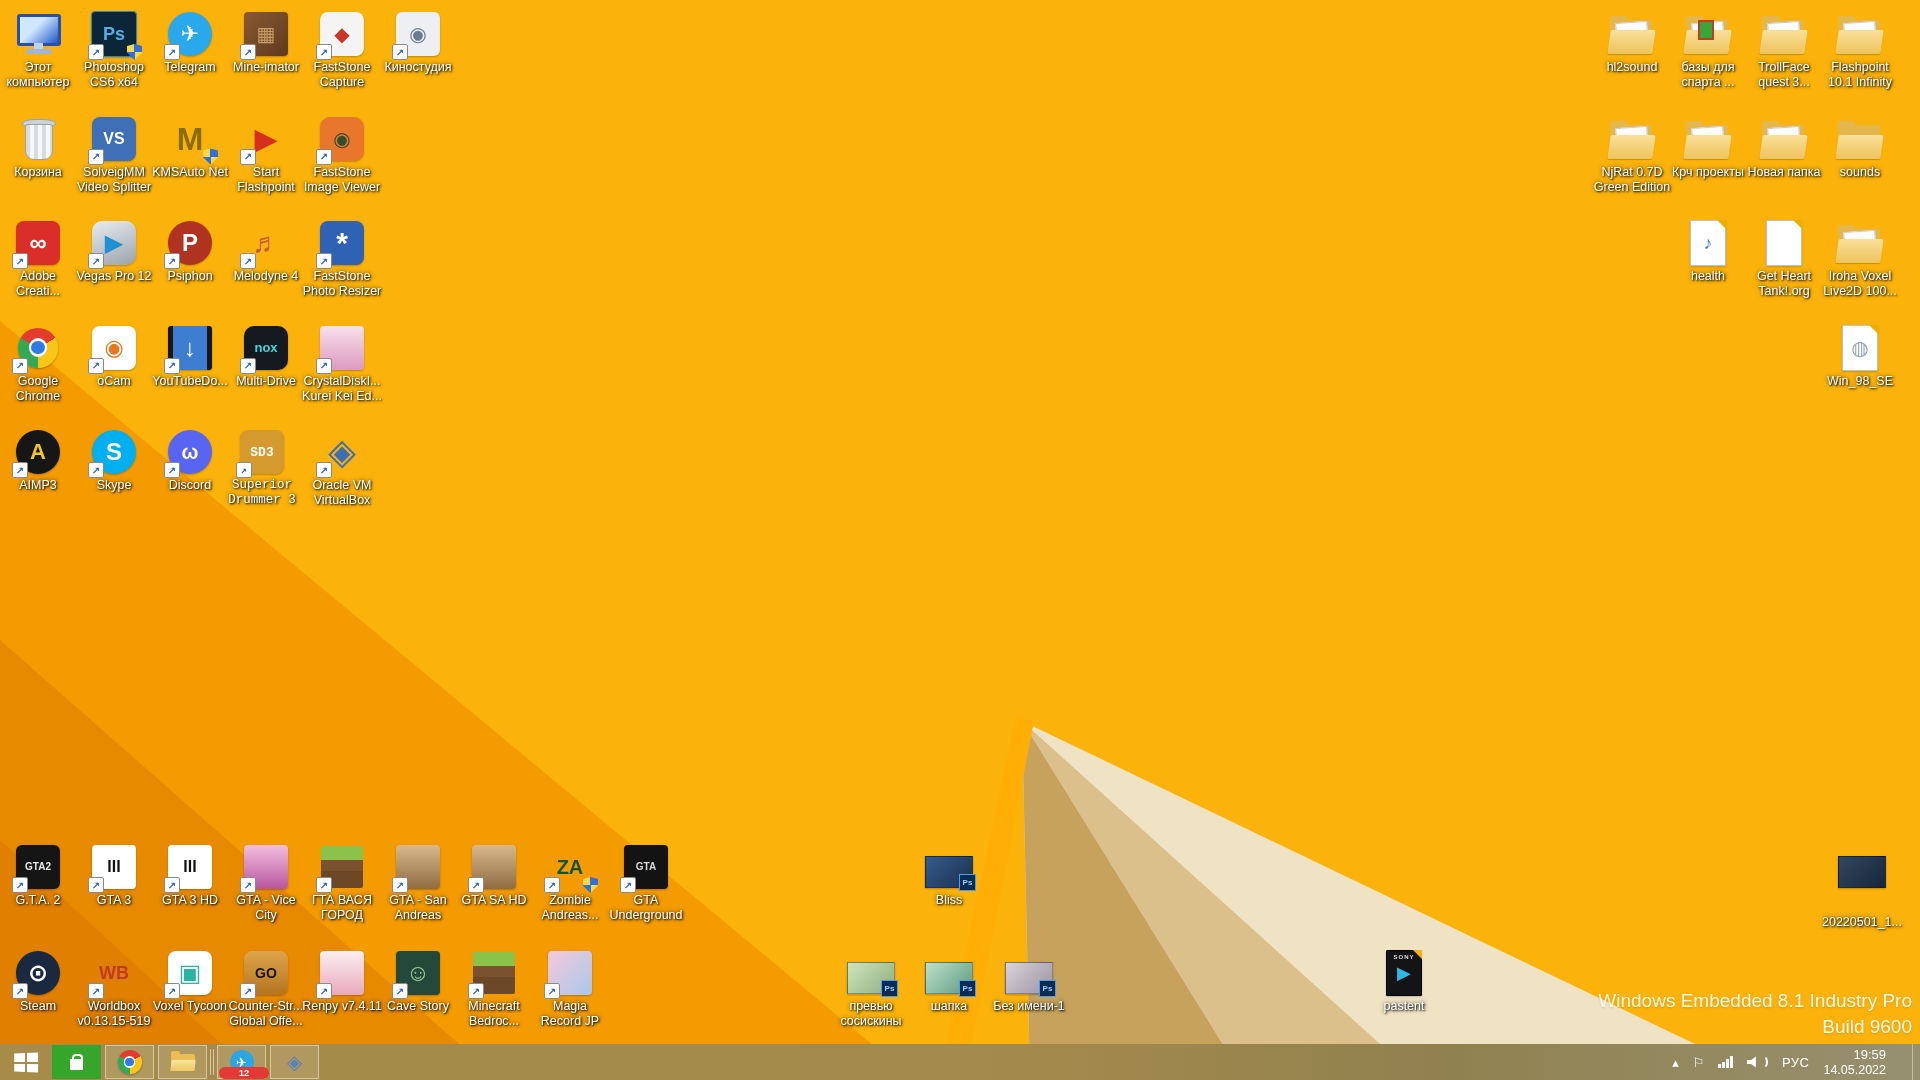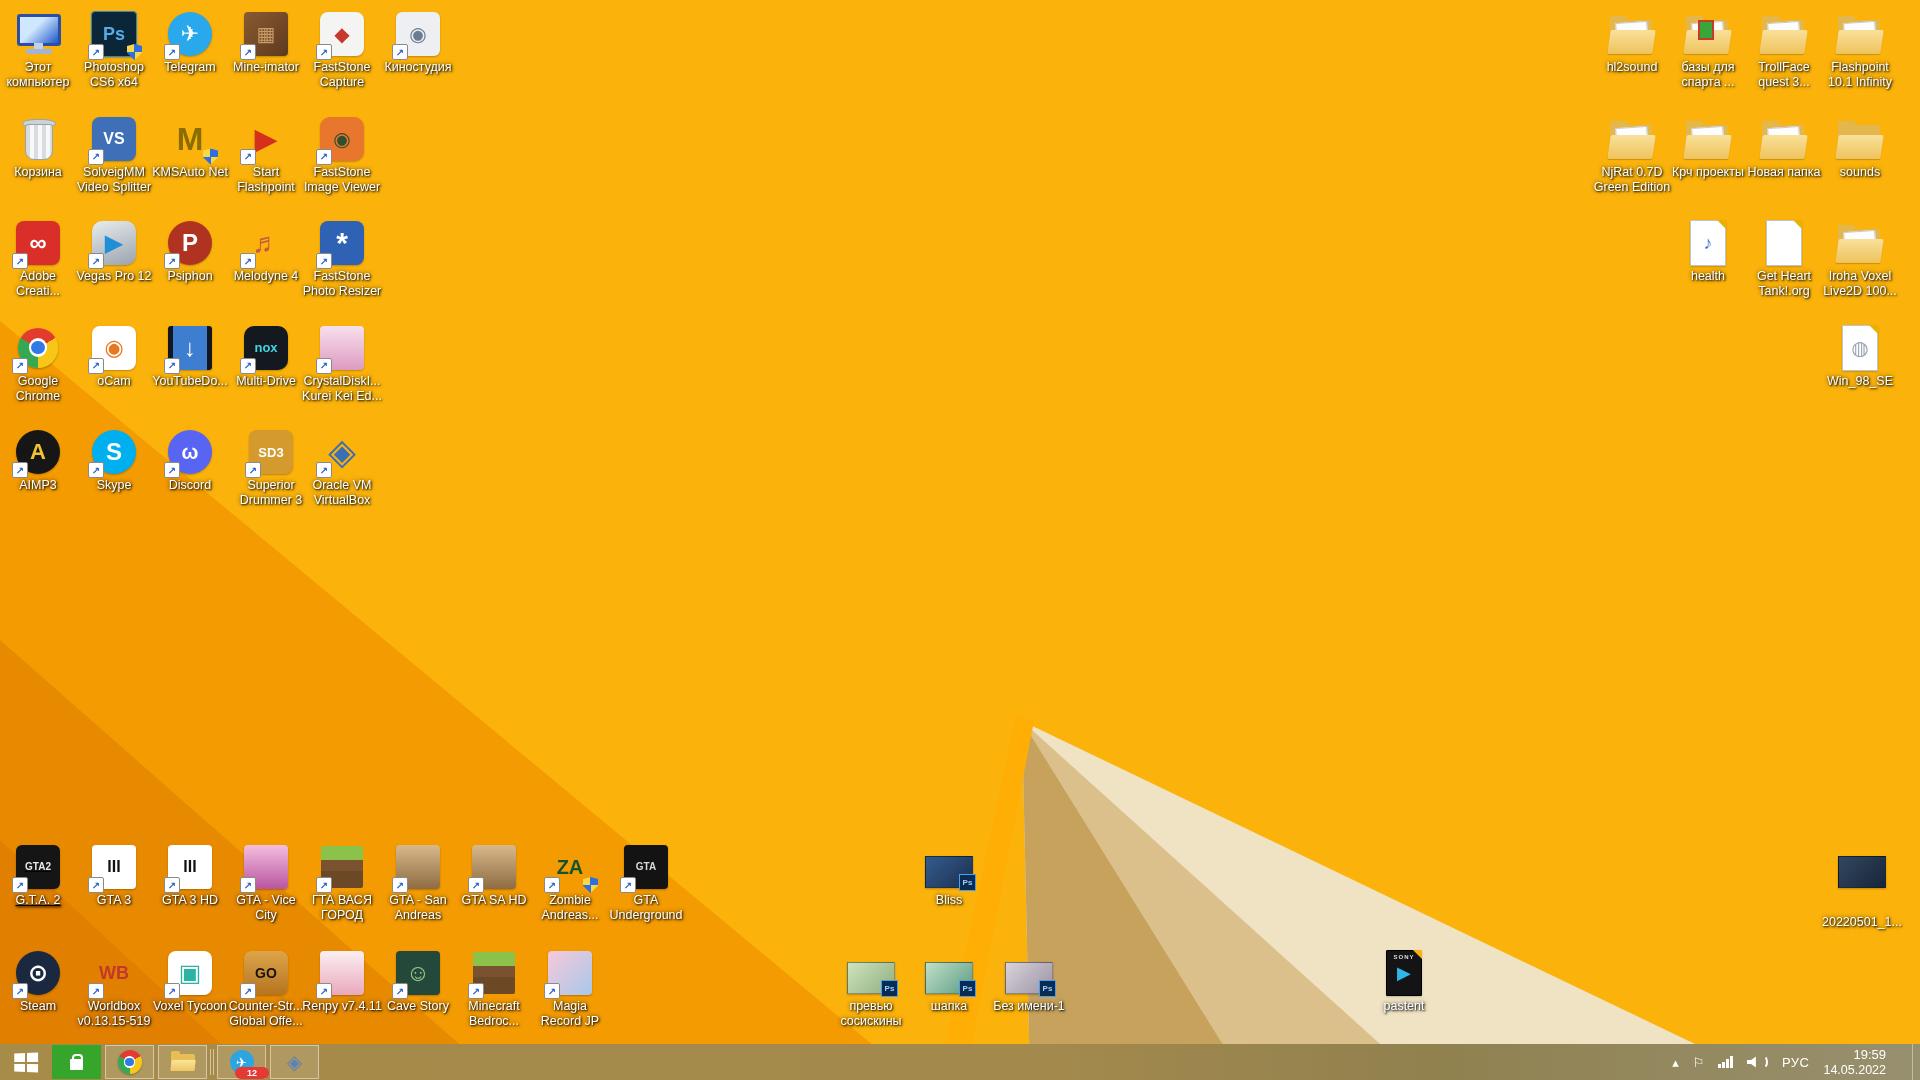--- a/index.html
+++ b/index.html
@@ -89,21 +89,21 @@
   .tb-store{background:#35A62B;border-color:#35A62B;}
   .bag{width:13px;height:11px;background:#fff;border-radius:1px;position:relative;margin-top:4px;}
   .bag::before{content:"";position:absolute;top:-5px;left:2px;width:7px;height:5px;border:2px solid #fff;border-bottom:none;border-radius:4px 4px 0 0;}
   .chrome.sm{width:24px;height:24px;}
   .tb-folder{width:24px;height:17px;position:relative;}
   .tb-folder .fb{position:absolute;inset:0;background:#E8BE55;border-radius:2px;}
   .tb-folder .fb::before{content:"";position:absolute;top:-3px;left:0;width:9px;height:4px;background:#E8BE55;border-radius:2px 2px 0 0;}
   .tb-folder .ff{position:absolute;left:0;bottom:0;width:24px;height:11px;background:linear-gradient(180deg,#FBE49C,#EDC763);transform:skewX(-8deg);border-radius:1px;}
   .tb-tg{width:24px;height:24px;border-radius:50%;background:#2CA5E0;color:#fff;display:flex;align-items:center;justify-content:center;font-size:13px;}
   .tb-badge{position:absolute;right:-4px;bottom:-1px;background:#E53935;color:#fff;font-size:9px;font-weight:bold;
-    border-radius:7px;padding:1px 12px;line-height:10px;}
+    border-radius:7px;padding:1px 20px;line-height:10px;}
   .tb-vbox{font-size:20px;color:#5A82B8;font-weight:bold;line-height:1;}
   .tb-sep{width:1px;height:26px;background:rgba(255,255,255,.5);margin:0 1px;}
   #tray{margin-left:auto;display:flex;align-items:center;gap:14px;color:#fff;}
   .tray-ico{font-size:13px;line-height:1;color:#fff;}
   .bars{display:flex;align-items:flex-end;gap:1.5px;height:12px;}
   .bars span{width:2.5px;background:#fff;display:block;}
   .vol{display:flex;align-items:center;}
   .vol-body{width:12px;height:12px;background:#fff;clip-path:polygon(0 33%,35% 33%,75% 4%,75% 96%,35% 67%,0 67%);}
   .vol-wave{width:6px;height:10px;border:2px solid transparent;border-right-color:#fff;border-radius:50%;margin-left:-1px;}
   .lang{font-size:13px;letter-spacing:.5px;}
@@ -341,21 +341,21 @@
       </div>
       <div class="icon" style="left: 152px; top: 428px;">
         <div class="art">
           <div class="tile circ" style="background: rgb(88, 101, 242);">
             <span class="glyph" style="color: rgb(255, 255, 255); font-size: 20px;">ω</span>
           </div>
           <span class="ovl-arrow">↗</span>
         </div>
         <div class="label">Discord</div>
       </div>
-      <div class="icon" style="left: 233px; top: 428px;">
+      <div class="icon" style="left: 224px; top: 428px; font-family: Liberation Mono, monospace;">
         <div class="art">
           <div class="tile" style="background: rgb(212, 154, 46); border-radius: 8px;">
             <span class="glyph" style="color: rgb(255, 255, 255); font-size: 13px;">SD3</span>
           </div>
           <span class="ovl-arrow">↗</span>
         </div>
         <div class="label">Superior
 Drummer 3</div>
       </div>
       <div class="icon" style="left: 304px; top: 428px;">
@@ -479,21 +479,21 @@
 Live2D 100...</div>
       </div>
       <div class="icon" style="left: 1822px; top: 323.5px;">
         <div class="art">
           <div class="page">
             <span class="glyph" style="color: rgb(154, 166, 180); font-size: 20px;">◍</span>
           </div>
         </div>
         <div class="label">Win_98_SE</div>
       </div>
-      <div class="icon" style="left: 0px; top: 843px; text-decoration: underline;">
+      <div class="icon" style="left: 0px; top: 843px;">
         <div class="art">
           <div class="tile" style="background: rgb(21, 21, 21); border-radius: 6px;">
             <span class="glyph" style="color: rgb(233, 233, 233); font-size: 10px;">GTA2</span>
           </div>
           <span class="ovl-arrow">↗</span>
         </div>
         <div class="label">G.T.A. 2</div>
       </div>
       <div class="icon" style="left: 76px; top: 843px;">
         <div class="art">
@@ -678,20 +678,24 @@
         <div class="art">
           <div class="page darkpage" style="background: rgb(20, 20, 22);">
             <span class="toplab">SONY</span>
             <span class="glyph" style="color: rgb(46, 182, 234); font-size: 18px;">▶</span>
           </div>
         </div>
         <div class="label">pastent</div>
       </div>
     </div>
 
+  <div id="watermark">
+    <div>Windows Embedded 8.1 Industry Pro</div>
+    <div>Build 9600</div>
+  </div>
 
   <div id="taskbar">
     <div class="tb-start">
       <div class="win-logo">
           <div></div>
           <div></div>
           <div></div>
           <div></div>
         </div>
     </div>

